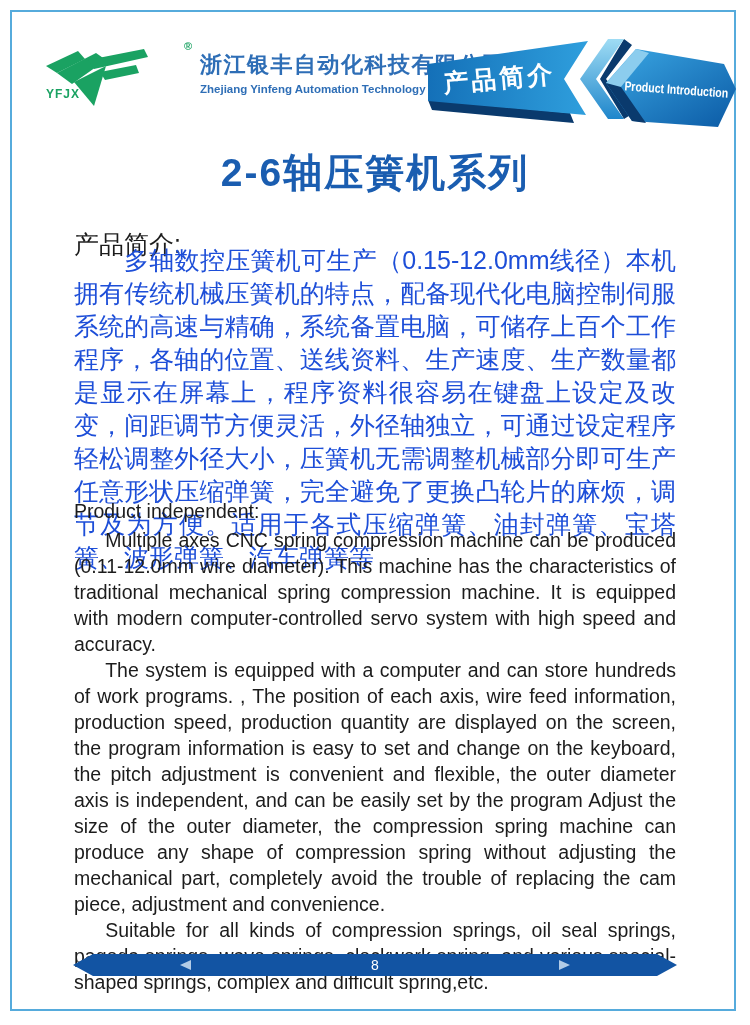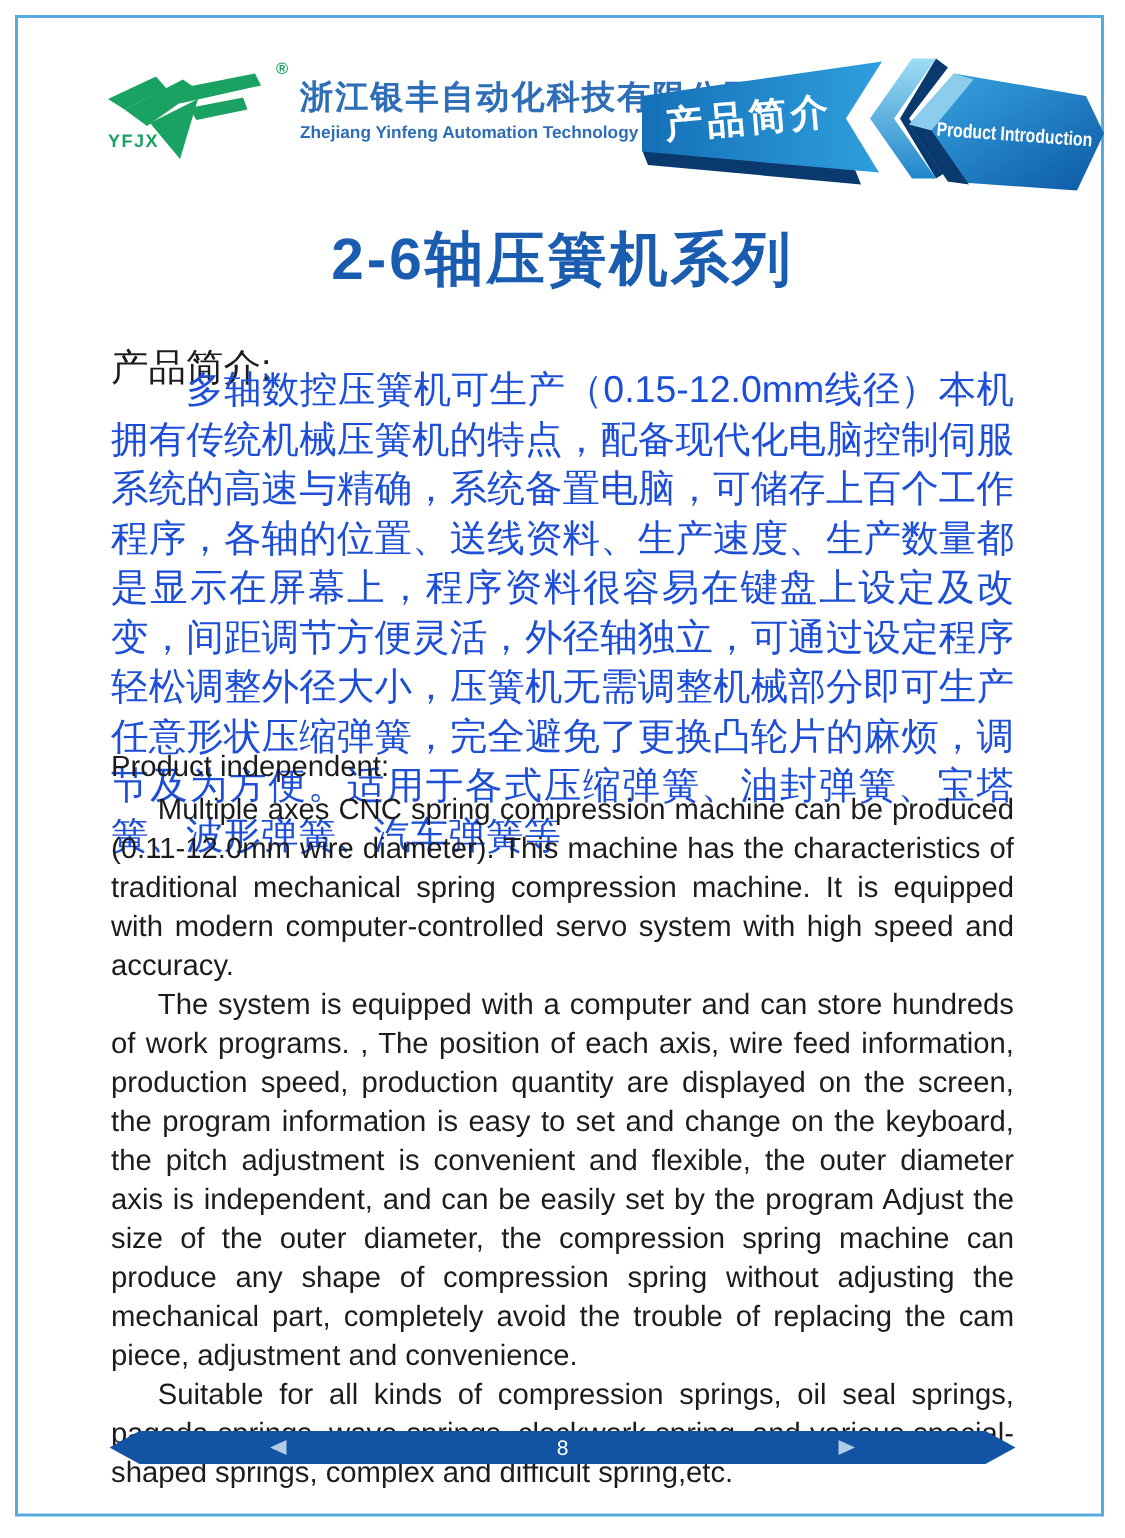--- a/index.html
+++ b/index.html
@@ -5,21 +5,21 @@
   html,body{margin:0;padding:0;}
   body{
     width:750px;height:1025px;background:#ffffff;position:relative;overflow:hidden;
     font-family:"Liberation Sans","DejaVu Sans",sans-serif;color:#222;
   }
   .page-frame{
     position:absolute;left:10px;top:10px;width:726px;height:1001px;
     border:2px solid #56abdc;box-sizing:border-box;pointer-events:none;
   }
   
-  .logo-wrap{position:absolute;left:70px;top:40px;width:132px;height:78px;}
+  .logo-wrap{position:absolute;left:44px;top:40px;width:132px;height:78px;}
   .reg-mark{position:absolute;left:184px;top:40px;font-size:11px;color:#1aa262;font-weight:bold;}
   .company{position:absolute;left:200px;top:50px;width:300px;}
   .company-zh{font-size:22px;font-weight:bold;color:#2e6eb6;letter-spacing:1.5px;white-space:nowrap;}
   .company-en{font-size:11.5px;font-weight:bold;color:#2e6eb6;margin-top:3px;white-space:nowrap;}
   .banner-wrap{position:absolute;left:418px;top:28px;width:322px;height:106px;}
   
   .page-title{
     position:absolute;left:0;top:146px;width:750px;text-align:center;
     font-size:39px;font-weight:bold;color:#1a5db0;letter-spacing:2px;
   }

